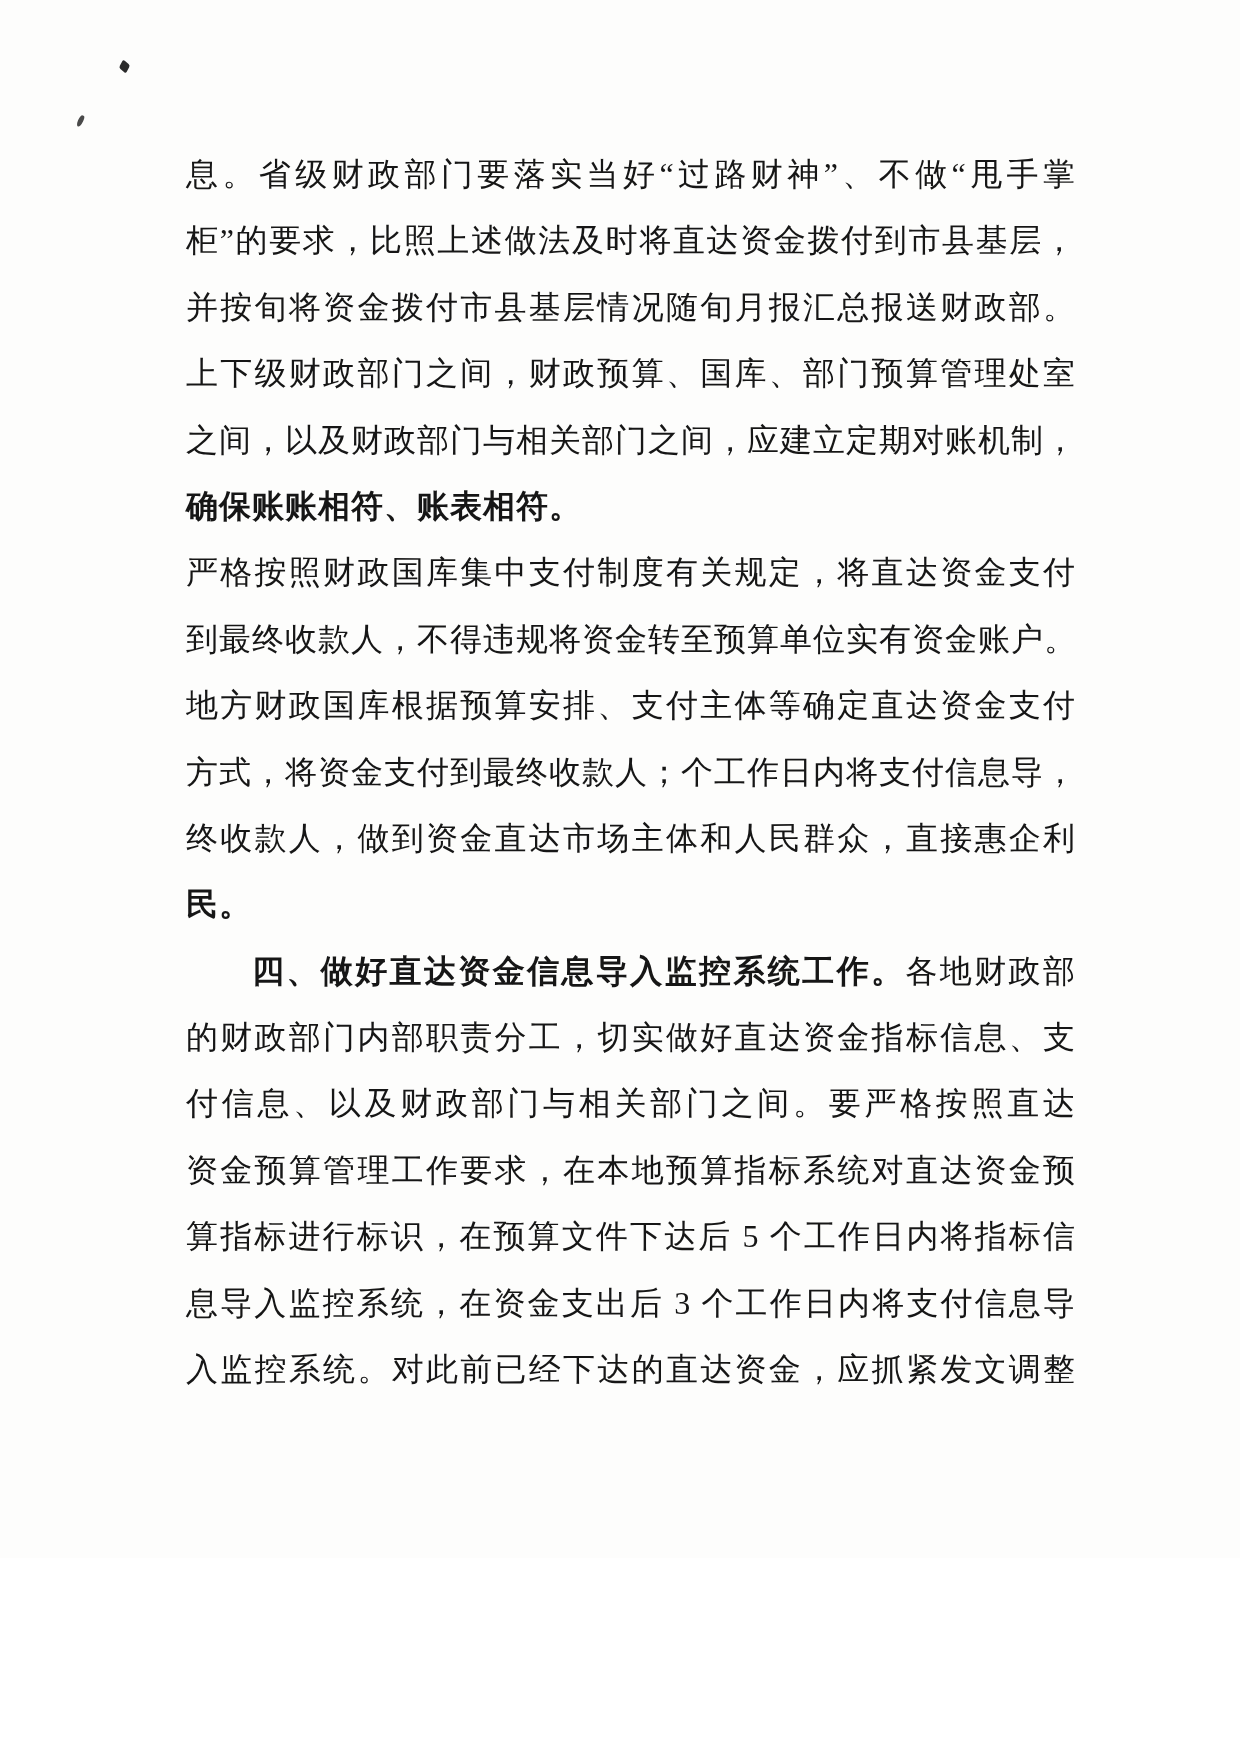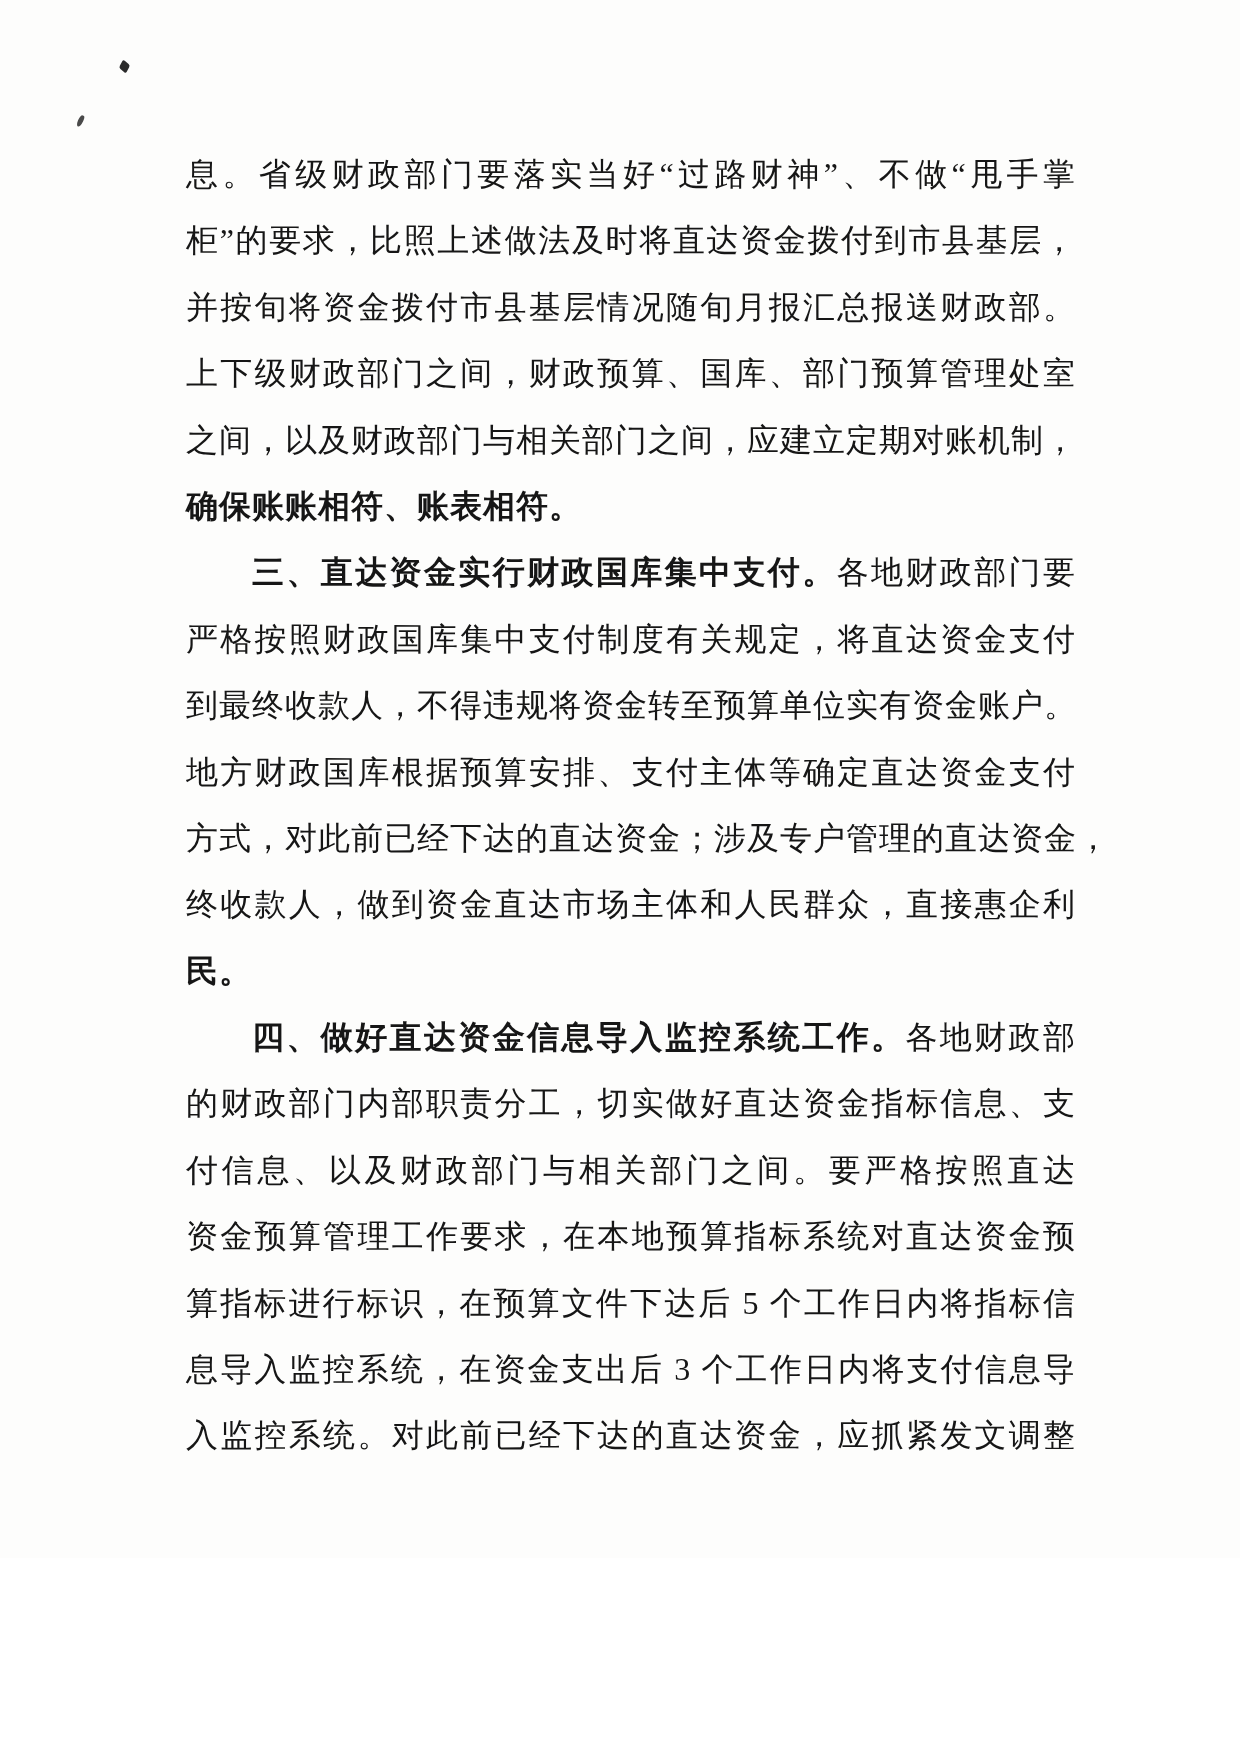--- a/index.html
+++ b/index.html
@@ -80,27 +80,24 @@
     <div>
       <div class="line">息。省级财政部门要落实当好“过路财神”、不做“甩手掌</div>
       <div class="line">柜”的要求，比照上述做法及时将直达资金拨付到市县基层，</div>
       <div class="line">并按旬将资金拨付市县基层情况随旬月报汇总报送财政部。</div>
       <div class="line">上下级财政部门之间，财政预算、国库、部门预算管理处室</div>
       <div class="line">之间，以及财政部门与相关部门之间，应建立定期对账机制，</div>
       <div class="line short">确保账账相符、账表相符。</div>
     </div>
 
     <div>
-      <div class="line indent">
-        <b class="hd">三、直达资金实行财政国库集中支付。</b><span>各地财政部门要</span>
-      </div>
       <div class="line">严格按照财政国库集中支付制度有关规定，将直达资金支付</div>
       <div class="line">到最终收款人，不得违规将资金转至预算单位实有资金账户。</div>
       <div class="line">地方财政国库根据预算安排、支付主体等确定直达资金支付</div>
-      <div class="line">方式，对此前已经下达的直达资金；涉及专户管理的直达资金，</div>
+      <div class="line">方式，将资金支付到最终收款人；个工作日内将支付信息导，</div>
       <div class="line">终收款人，做到资金直达市场主体和人民群众，直接惠企利</div>
       <div class="line short">民。</div>
     </div>
 
     <div>
       <div class="line indent">
         <b class="hd">四、做好直达资金信息导入监控系统工作。</b><span>各地财政部</span>
       </div>
       <div class="line">的财政部门内部职责分工，切实做好直达资金指标信息、支</div>
       <div class="line">付信息、以及财政部门与相关部门之间。要严格按照直达</div>

